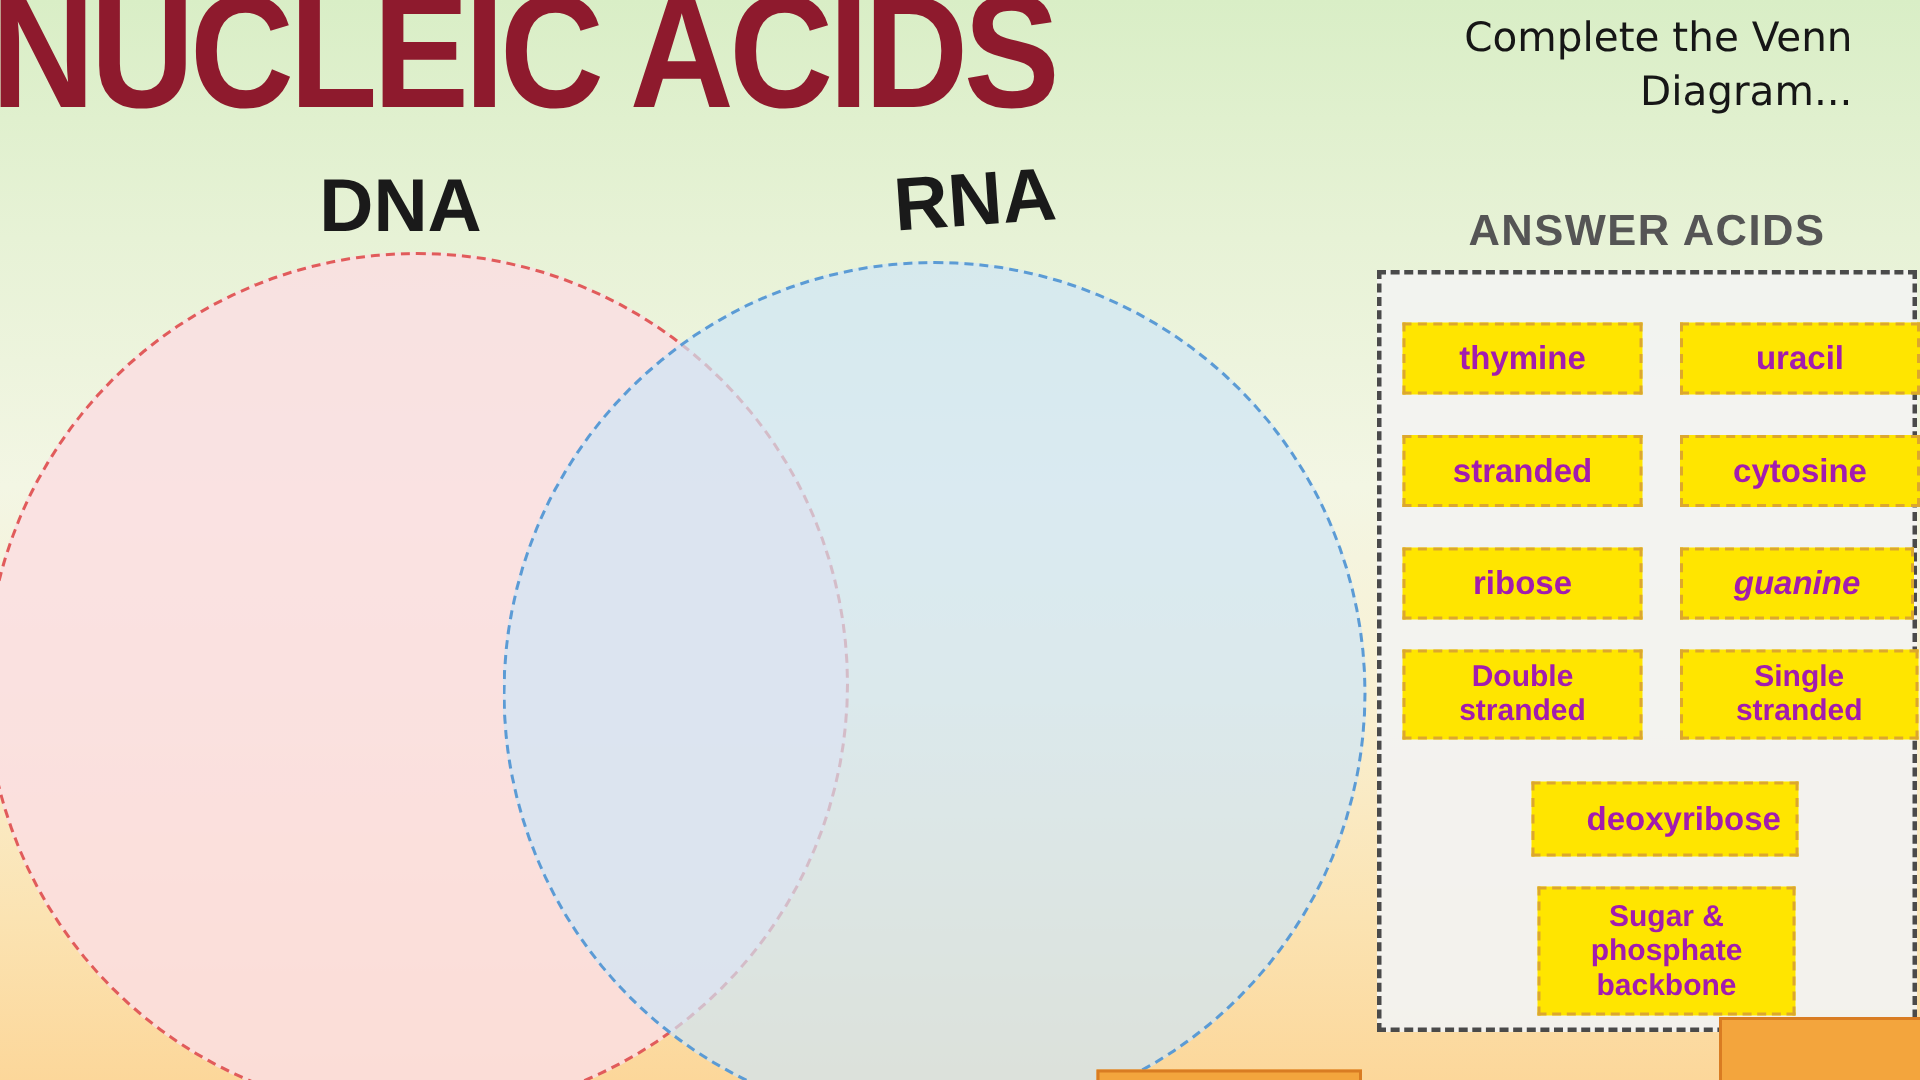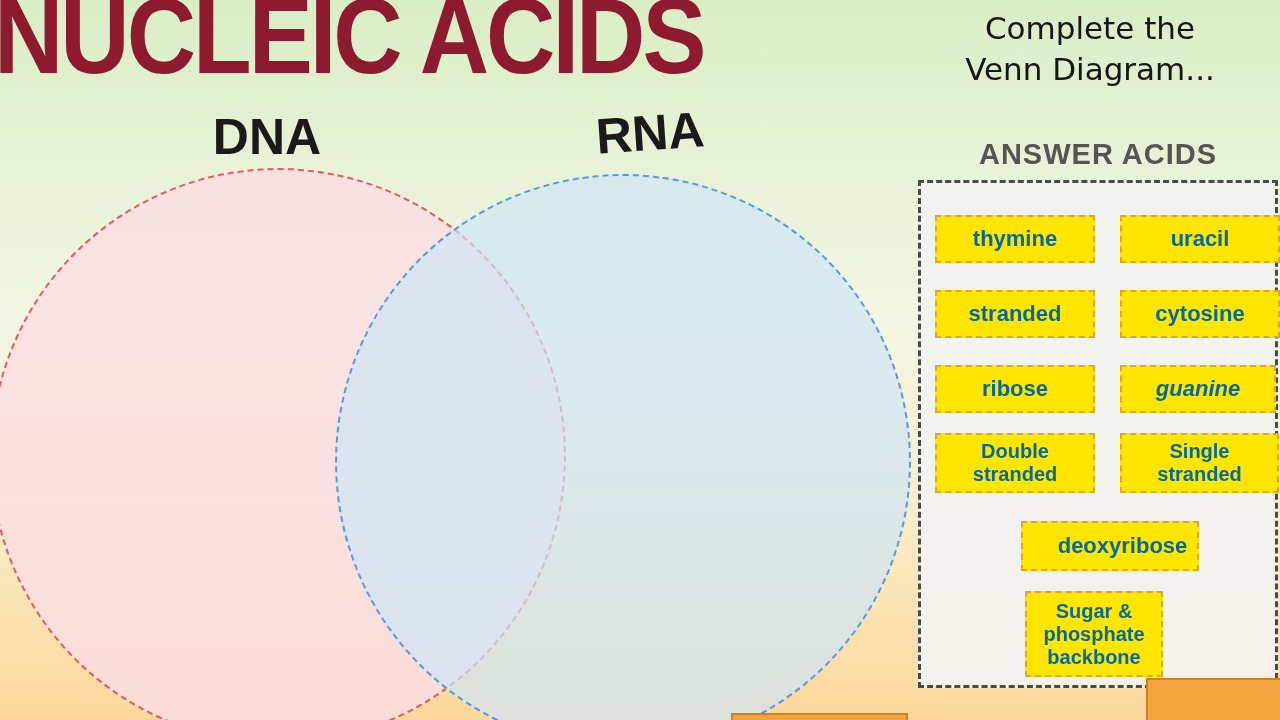--- a/index.html
+++ b/index.html
@@ -12,21 +12,21 @@
   }
   .title{
     position:absolute;left:-6px;top:-18px;
     font-size:96px;font-weight:bold;letter-spacing:-3px;
     color:#8e1a2d;white-space:nowrap;
     transform:scaleY(1.12);transform-origin:top left;
     margin:0;line-height:1;
   }
   .instruction{
     position:absolute;left:945px;top:8px;width:290px;
-    text-align:center;font-size:31px;line-height:1.32;color:#161616;
+    text-align:right;font-size:27px;line-height:1.32;color:#161616;
     font-family:"DejaVu Sans",sans-serif;
   }
   .venn-label{
     position:absolute;font-size:50px;font-weight:bold;color:#1a1a1a;
     width:150px;text-align:center;
   }
   .dna-label{left:192px;top:108px;}
   .rna-label{left:575px;top:104px;transform:rotate(-4deg);}
   .circle{position:absolute;border-radius:50%;}
   .dna-circle{
@@ -47,34 +47,34 @@
   .answer-bank{
     position:absolute;left:918px;top:180px;width:360px;height:508px;
     box-sizing:border-box;
     border:3px dashed #4a4a4a;
     background:rgba(242,242,240,0.95);
   }
   .chip{
     position:absolute;box-sizing:border-box;
     background:#ffe500;
     border:2px dashed #dca72e;
-    color:#0369a1;font-weight:bold;font-size:22px;line-height:1.15;
+    color:#a21caf;font-weight:bold;font-size:22px;line-height:1.15;
     display:flex;align-items:center;justify-content:center;text-align:center;
     cursor:pointer;
   }
   .c0{left:14px;top:32px;width:160px;height:48px;}
   .c1{left:199px;top:32px;width:160px;height:48px;}
   .c2{left:14px;top:107px;width:160px;height:48px;}
   .c3{left:199px;top:107px;width:160px;height:48px;text-align:right;}
   .c4{left:14px;top:182px;width:160px;height:48px;}
   .c5{left:199px;top:182px;width:156px;height:48px;font-style:italic;}
   .c6{left:14px;top:250px;width:160px;height:60px;font-size:20px;padding:0 26px;text-align:center;}
   .c7{left:199px;top:250px;width:159px;height:60px;font-size:20px;padding:0 26px;}
   .c8{left:100px;top:338px;width:178px;height:50px;padding-left:25px;}
-  .c9{left:104px;top:408px;width:138px;height:86px;font-size:20px;padding:0 26px;}
+  .c9{left:104px;top:408px;width:172px;height:86px;font-size:20px;padding:0 26px;}
   .orange-box{position:absolute;background:#f3a53d;border:2px solid #d97c22;}
   .orange-br{left:1146px;top:678px;width:134px;height:44px;}
   .orange-bc{left:731px;top:713px;width:173px;height:10px;}
 </style>
 </head>
 <body>
 
 <div class="stage">
 
   <h1 class="title">NUCLEIC ACIDS</h1>

